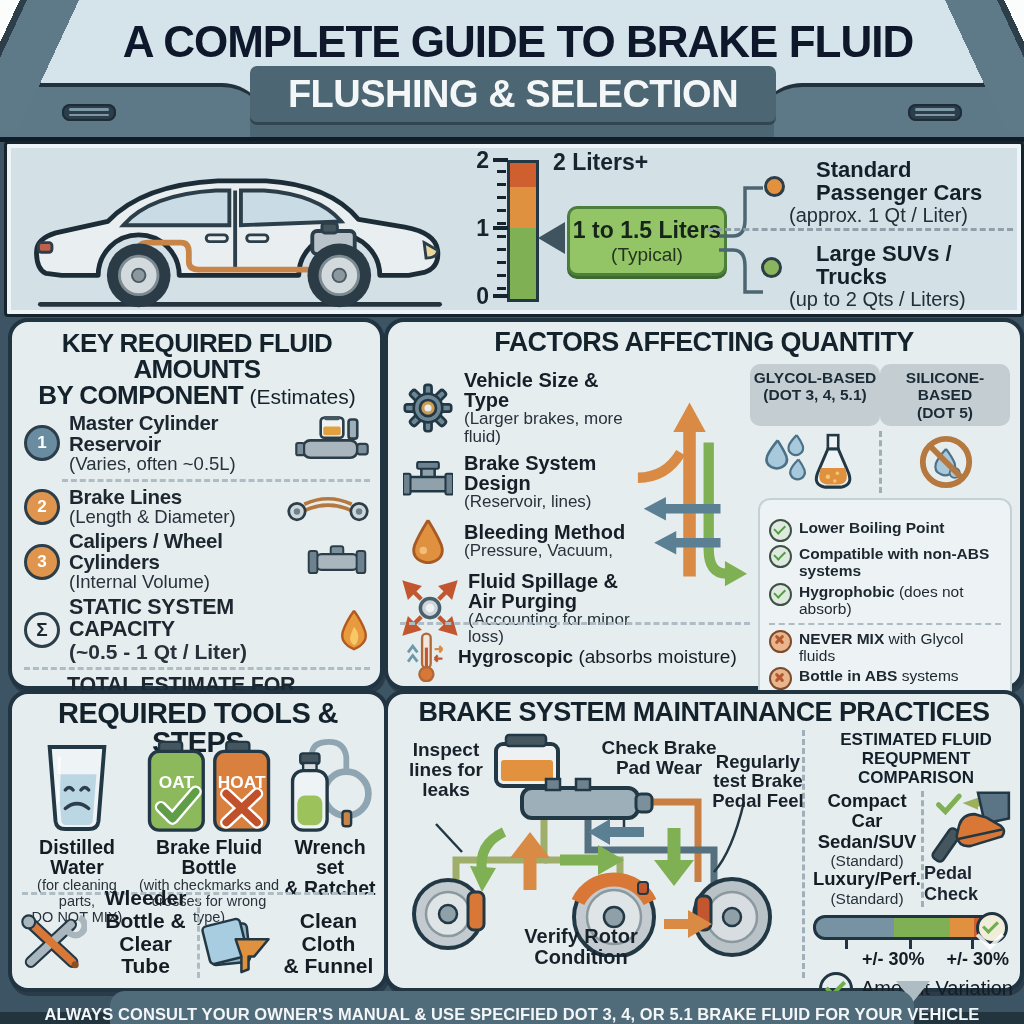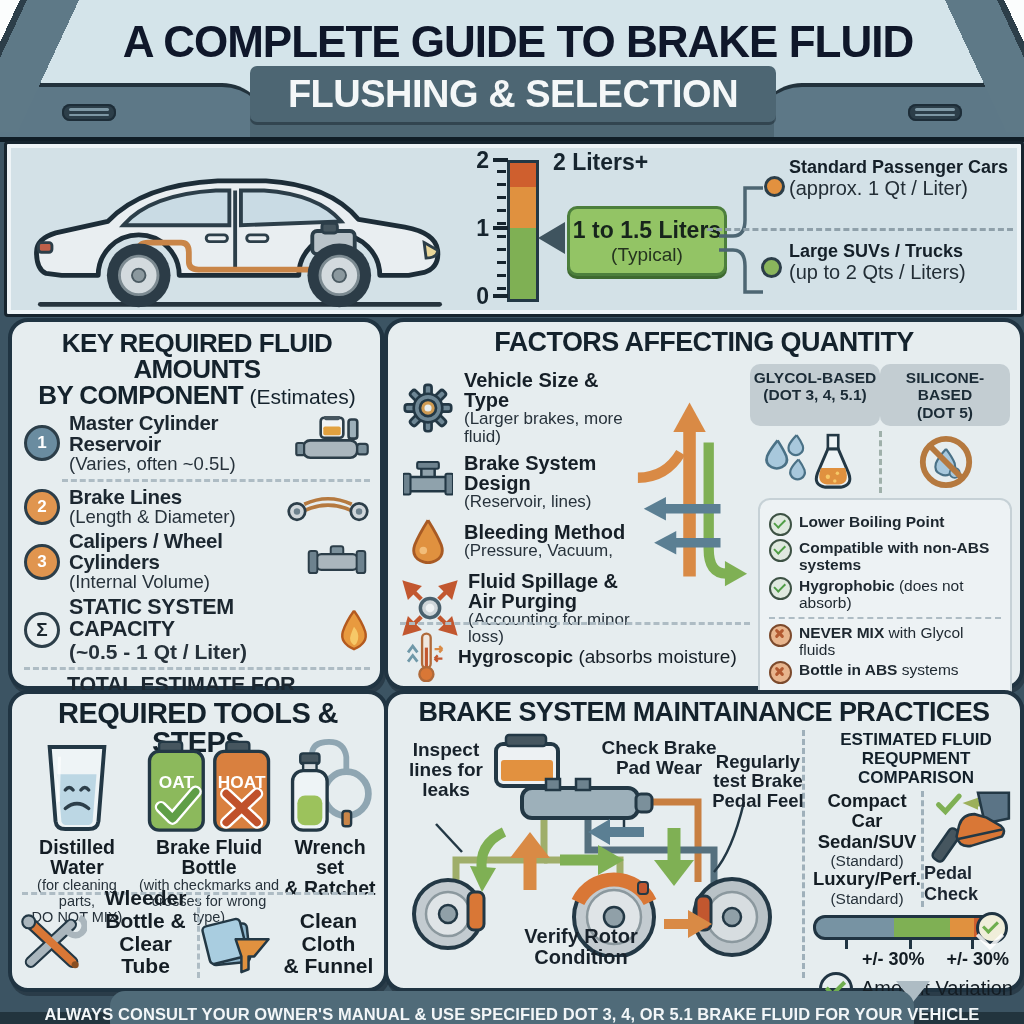--- a/index.html
+++ b/index.html
@@ -41,21 +41,21 @@
   .typbox{position:absolute;left:560px;top:62px;width:154px;height:64px;background:#93c465;border:3px solid #4c7f3c;
           border-radius:10px;box-shadow:0 3px 0 #3e6a30;display:flex;flex-direction:column;align-items:center;justify-content:center;}
   .typbox .l1{font-size:23px;font-weight:700;color:#17241c;text-align:right;}
   .typbox .l2{font-size:19px;color:#24331f;}
   .typarrow{position:absolute;left:531px;top:78px;width:0;height:0;border-top:16px solid rgba(0,0,0,0);
             border-bottom:16px solid rgba(0,0,0,0);border-right:27px solid #3f545f;}
   .conn{position:absolute;left:712px;top:26px;width:60px;height:140px;}
   .dot{position:absolute;width:15px;height:15px;border-radius:50%;border:3px solid #2c3e49;}
   .dashdiv-h{border-top:3px dashed #8fa0aa;}
   .leg{position:absolute;left:782px;width:232px;}
-  .leg .l1{font-size:18px;font-weight:700;color:#141f28;line-height:1.05;}
+  .leg .l1{font-size:22px;font-weight:700;color:#141f28;line-height:1.05;margin-left:27px;}
   .leg .l2{font-size:20px;color:#232e36;line-height:1.15;}
 
   
   .panel{position:absolute;background:#e6edef;border:4px solid #203442;border-radius:20px;
          box-shadow:2px 4px 0 rgba(8,18,26,.35);}
   .p-amounts{left:8px;top:318px;width:368px;height:364px;}
   .p-factors{left:384px;top:318px;width:632px;height:364px;}
   .p-tools{left:8px;top:690px;width:372px;height:294px;}
   .p-maint{left:384px;top:690px;width:632px;height:294px;}
   .ptitle{font-weight:700;color:#14222c;text-align:center;letter-spacing:-.6px;line-height:1.0;}
@@ -89,21 +89,21 @@
   .fa-hygro .t1{font-size:19px;line-height:1.12;color:#161f27;}
   .fa-arrows{position:absolute;left:244px;top:46px;width:118px;height:252px;}
   .fa-right{position:absolute;left:362px;top:42px;width:260px;}
   .fa-heads{display:flex;gap:0;}
   .pill-h{flex:1 1 0;background:#c3cdd2;border-radius:10px;padding:5px 2px;text-align:center;
           font-weight:700;color:#1b2b36;font-size:15.5px;line-height:1.12;}
   .fa-icons{display:flex;margin-top:5px;height:62px;}
   .fa-icons .half{flex:1 1 0;display:flex;align-items:center;justify-content:center;}
   .fa-icons .half.r{border-left:3px dashed #9fb0aa;}
   .chklist{margin-top:5px;margin-left:8px;width:232px;background:#edf2f4;border:2px solid #c6d1d6;
-           border-radius:12px;padding:13px 9px;}
+           border-radius:12px;padding:19px 9px;}
   .chk{display:flex;gap:7px;align-items:flex-start;margin-bottom:3px;font-size:15.5px;line-height:1.12;color:#1d272f;}
   .chk .t{flex:1;}
   .chk-dash{border-top:2.5px dashed #aebcc4;margin:5px 0;}
   .ci{flex:0 0 auto;width:19px;height:19px;border-radius:50%;border:2.5px solid #3d5244;background:#dfe9df;position:relative;margin-top:0px;}
   .ci.ok::after{content:"";position:absolute;left:3px;top:4px;width:9px;height:4.5px;
        border-left:2.5px solid #4f9d45;border-bottom:2.5px solid #4f9d45;transform:rotate(-45deg);}
   .ci.no{background:#e8b58d;border-color:#7c4a2c;}
   .ci.no::before,.ci.no::after{content:"";position:absolute;left:2.5px;top:6.5px;width:11px;height:3px;background:#b35a31;border-radius:2px;}
   .ci.no::before{transform:rotate(45deg);} .ci.no::after{transform:rotate(-45deg);}
 

